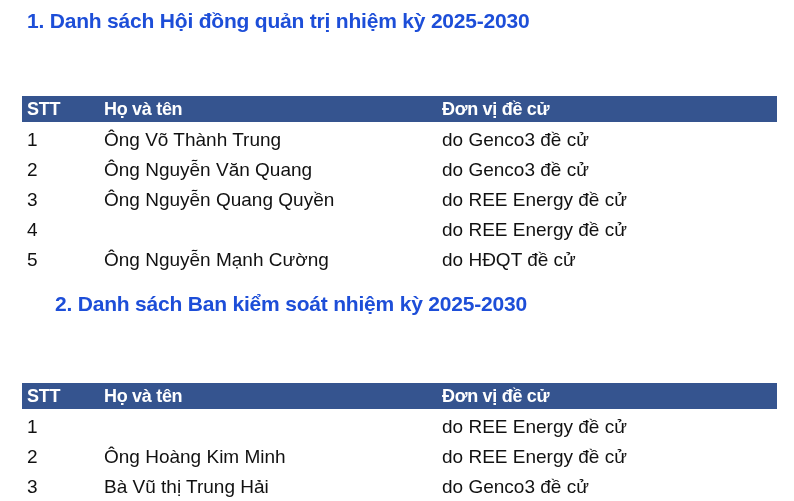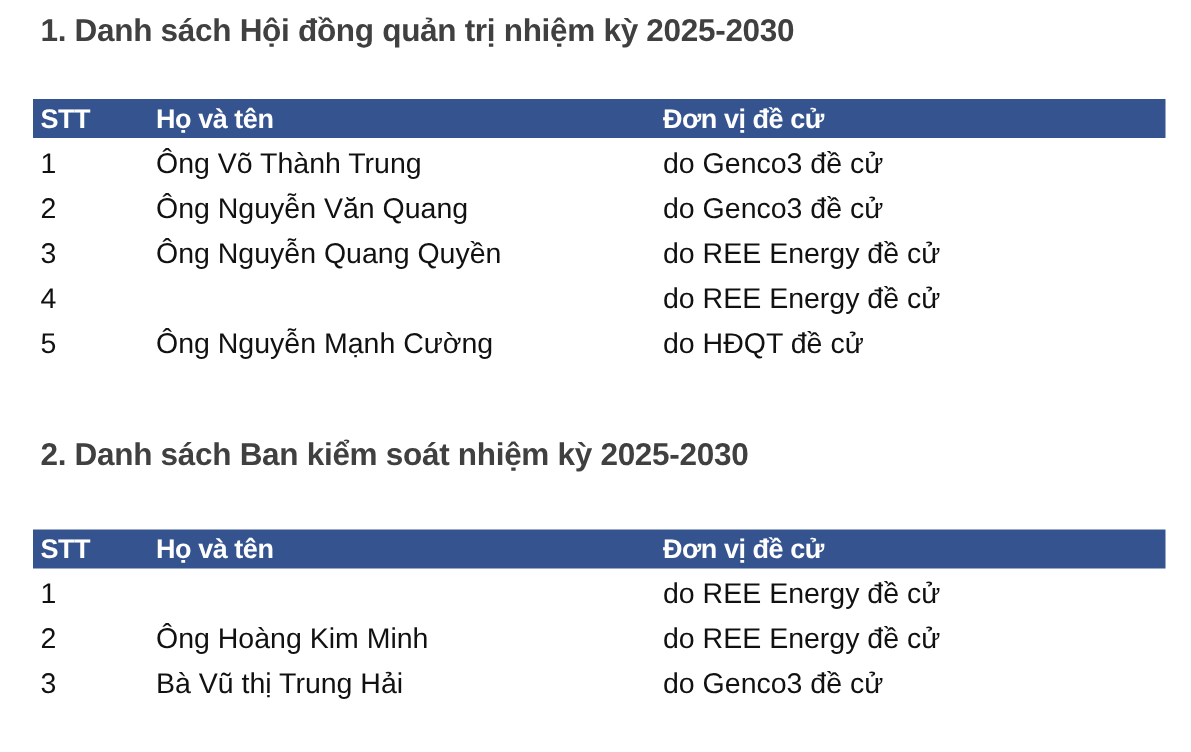--- a/index.html
+++ b/index.html
@@ -23,32 +23,33 @@
     box-sizing: border-box;
   }
 
   
   .section-heading {
     position: absolute;
     left: 27px;
     font-size: 21px;
     font-weight: bold;
     letter-spacing: -0.2px;
-    color: #404040;
+    color: #1d4ed8;
     white-space: nowrap;
     line-height: 26px;
   }
   #heading-1 { top: 8px; }
-  #heading-2 { top: 291px; }
+  #heading-2 { top: 291px; margin-left: 28px; }
 
   
   .table-block {
     position: absolute;
     left: 22px;
     width: 755px;
+    margin-top: 30px;
   }
   #table-1 { top: 66px; }
   #table-2 { top: 353px; }
 
   .table-header {
     background: #35548f;
     height: 26px;
     position: relative;
     width: 755px;
   }

